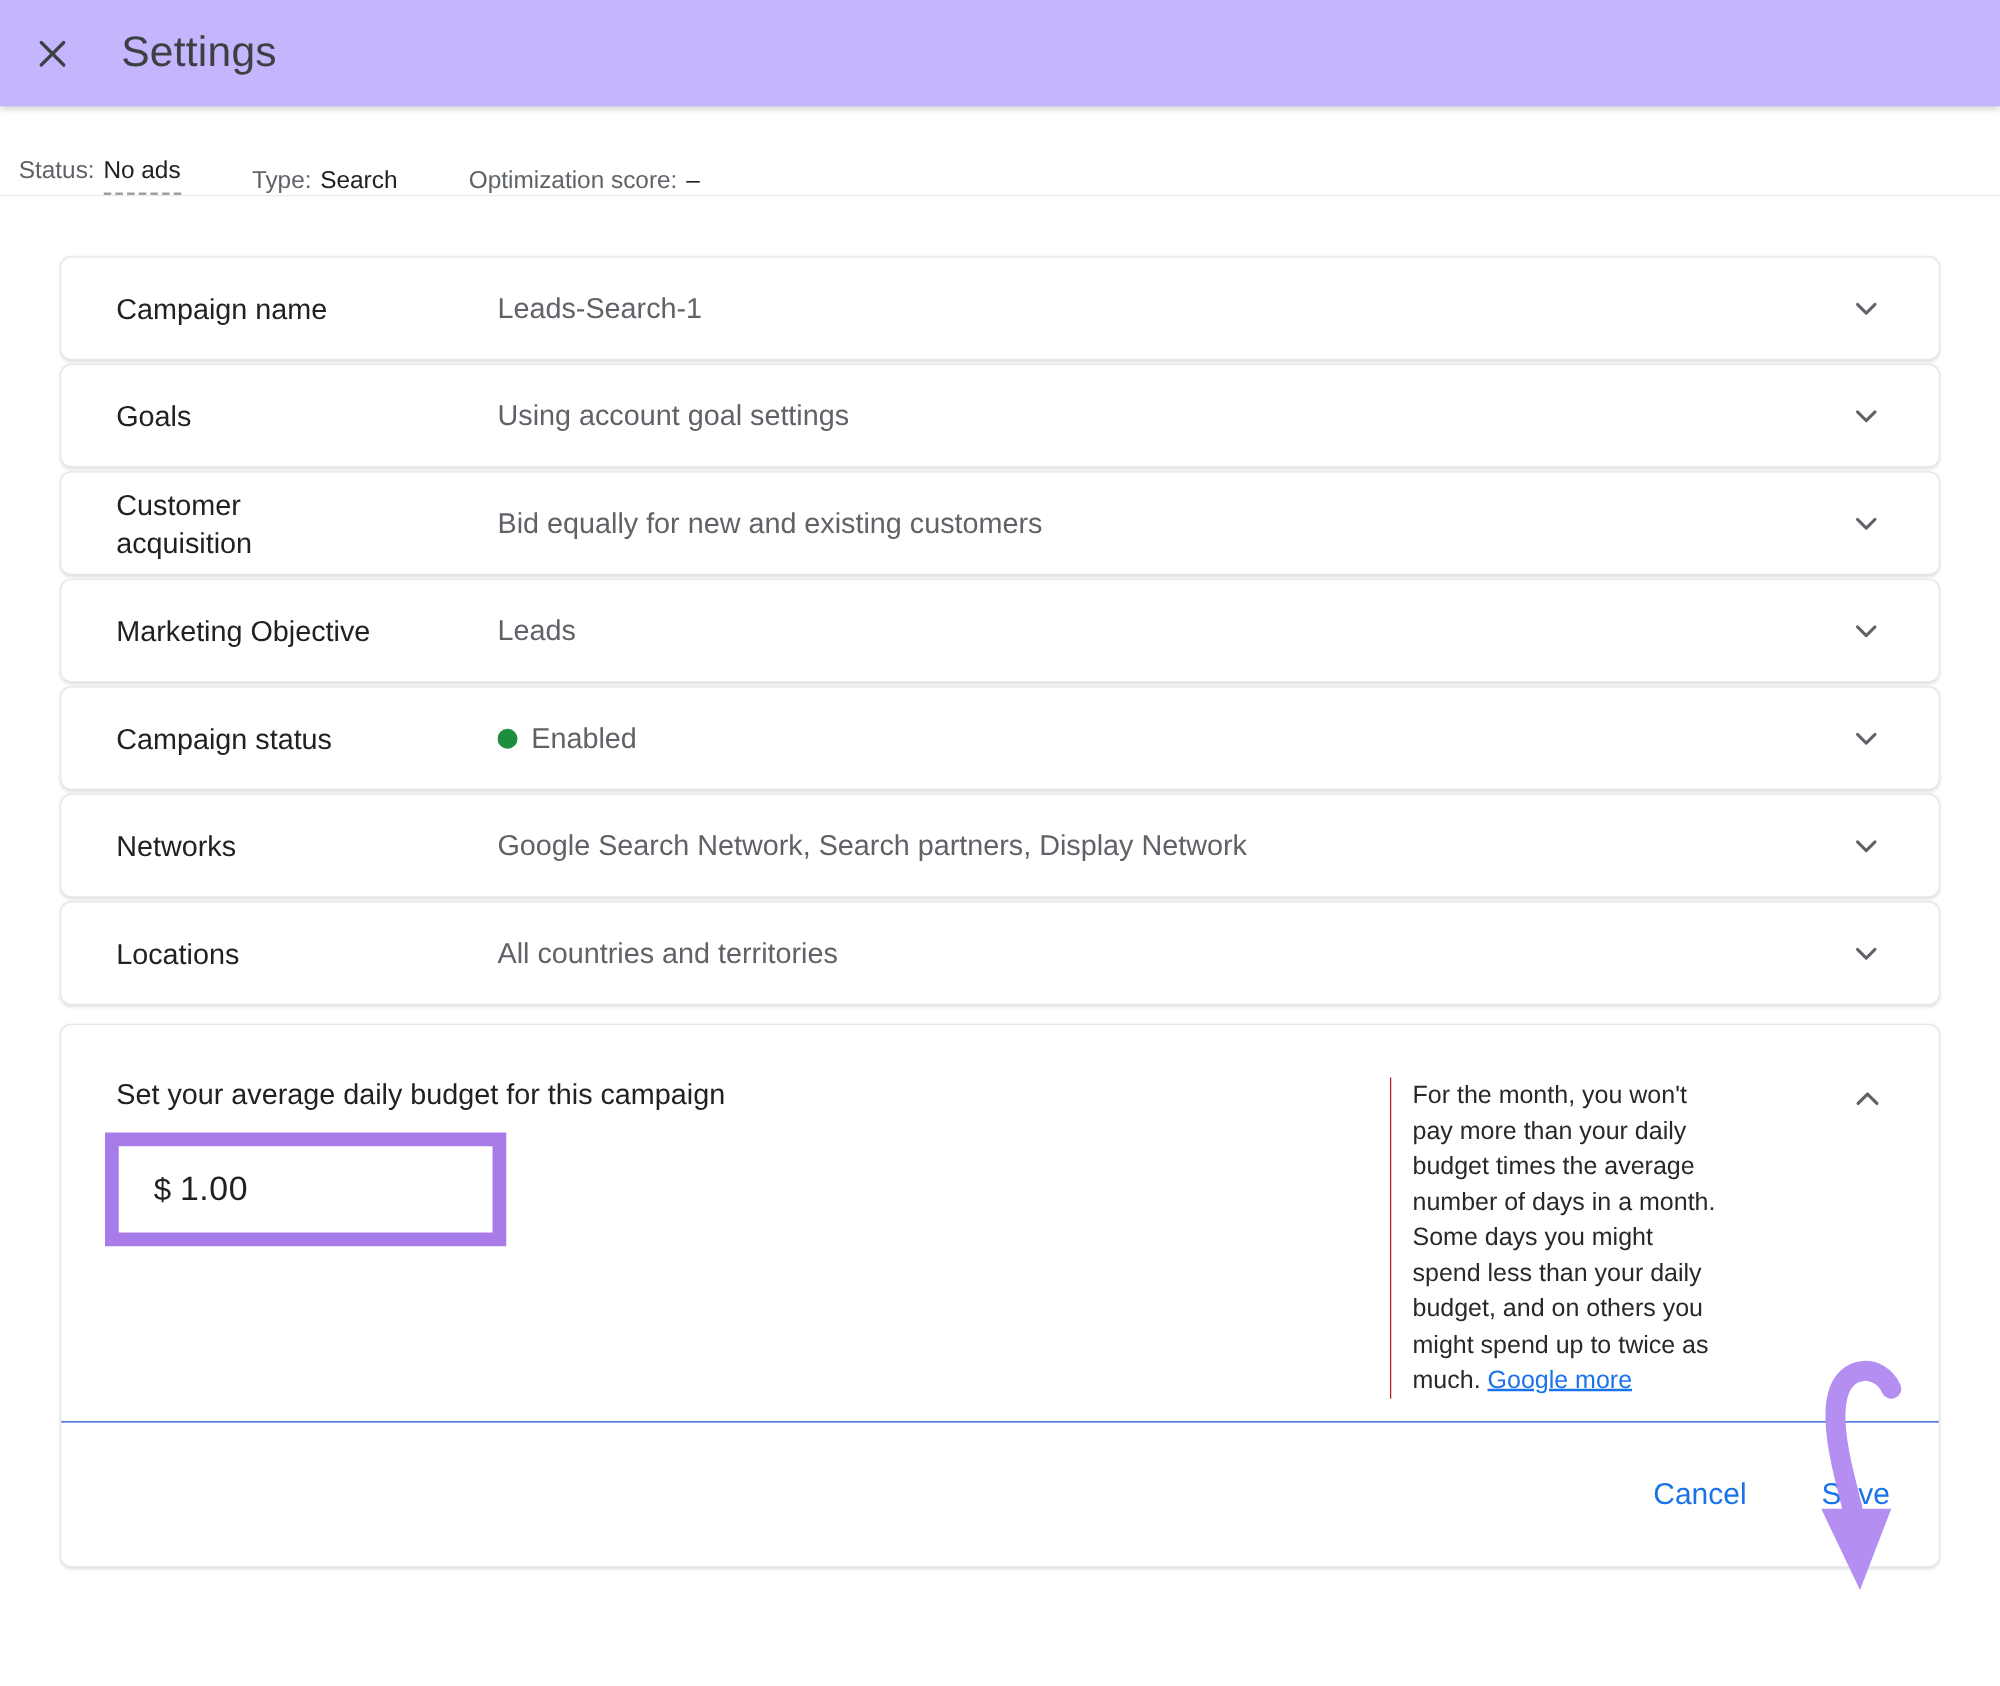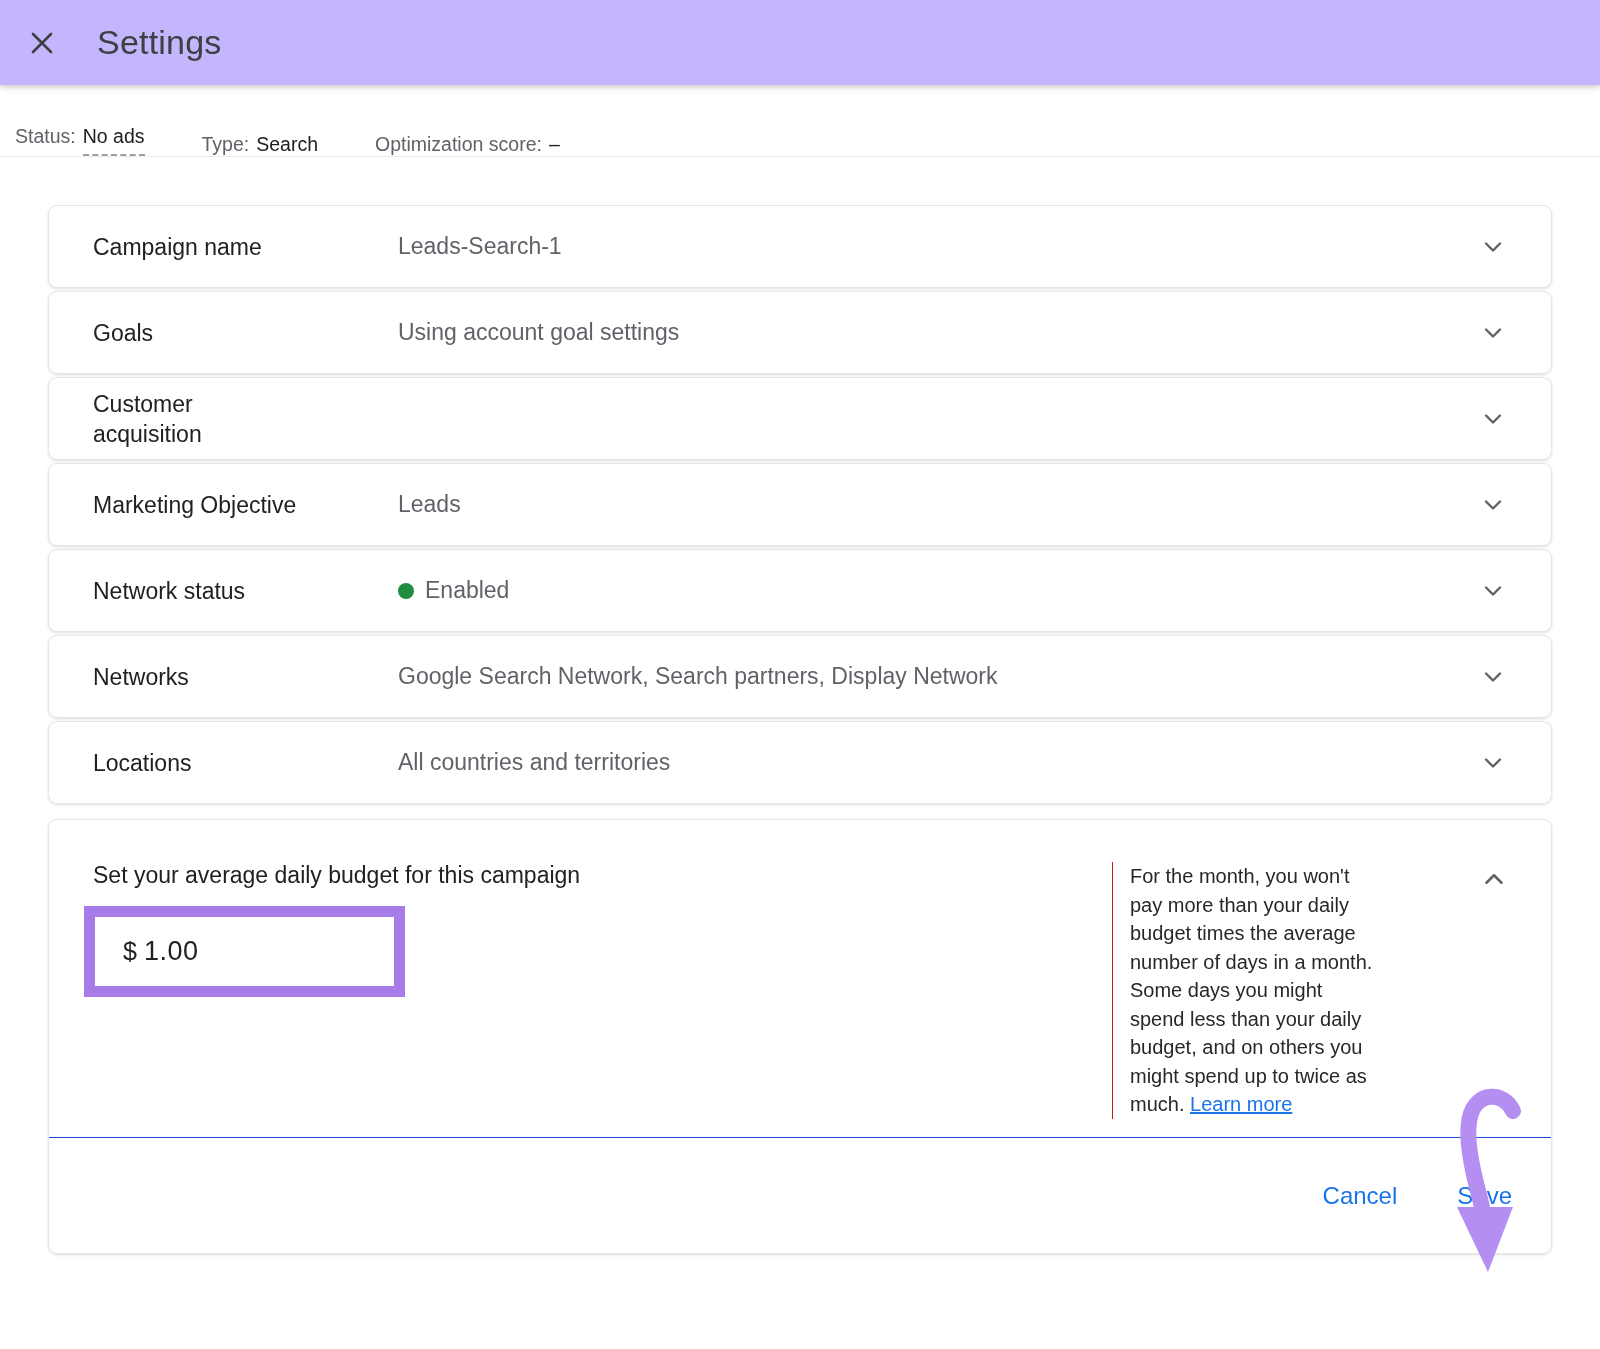--- a/index.html
+++ b/index.html
@@ -161,39 +161,40 @@
     <div class="row-value">Using account goal settings</div>
     <span class="chevron">
       <svg width="28" height="28" viewBox="0 0 28 28">
           <path d="M7 10.5 L14 17.5 L21 10.5" fill="none" stroke="#5f6368" stroke-width="2.4" stroke-linecap="round" stroke-linejoin="round"></path>
         </svg>
     </span>
   </div>
 
   <div class="card row">
     <div class="row-label wrap"><span>Customer acquisition</span></div>
+    <div class="row-value">Bid equally for new and existing customers</div>
     <span class="chevron">
       <svg width="28" height="28" viewBox="0 0 28 28">
           <path d="M7 10.5 L14 17.5 L21 10.5" fill="none" stroke="#5f6368" stroke-width="2.4" stroke-linecap="round" stroke-linejoin="round"></path>
         </svg>
     </span>
   </div>
 
   <div class="card row">
     <div class="row-label">Marketing Objective</div>
     <div class="row-value">Leads</div>
     <span class="chevron">
       <svg width="28" height="28" viewBox="0 0 28 28">
           <path d="M7 10.5 L14 17.5 L21 10.5" fill="none" stroke="#5f6368" stroke-width="2.4" stroke-linecap="round" stroke-linejoin="round"></path>
         </svg>
     </span>
   </div>
 
   <div class="card row">
-    <div class="row-label">Network status</div>
+    <div class="row-label">Campaign status</div>
     <div class="row-value">
       <span class="status-dot"></span>
       <span>Enabled</span>
     </div>
     <span class="chevron">
       <svg width="28" height="28" viewBox="0 0 28 28">
           <path d="M7 10.5 L14 17.5 L21 10.5" fill="none" stroke="#5f6368" stroke-width="2.4" stroke-linecap="round" stroke-linejoin="round"></path>
         </svg>
     </span>
   </div>
@@ -232,21 +233,21 @@
       </div>
       <div class="budget-right">
         <div class="help-text"><span>For the month, you won't
 pay more than your daily
 budget times the average
 number of days in a month.
 Some days you might
 spend less than your daily
 budget, and on others you
 might spend up to twice as
-much.</span> <a class="learn-more">Learn more</a></div>
+much.</span> <a class="learn-more">Google more</a></div>
       </div>
     </div>
 
     <span class="budget-collapse">
       <svg width="30" height="30" viewBox="0 0 28 28">
           <path d="M7 17.5 L14 10.5 L21 17.5" fill="none" stroke="#5f6368" stroke-width="2.4" stroke-linecap="round" stroke-linejoin="round"></path>
         </svg>
     </span>
 
     <div class="budget-footer">

